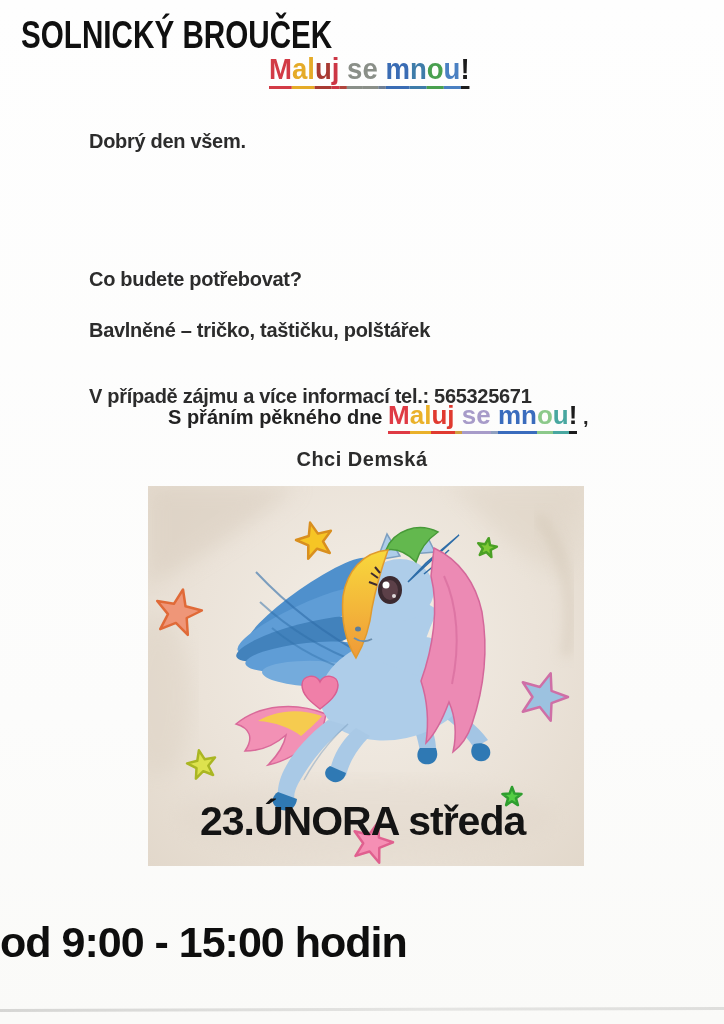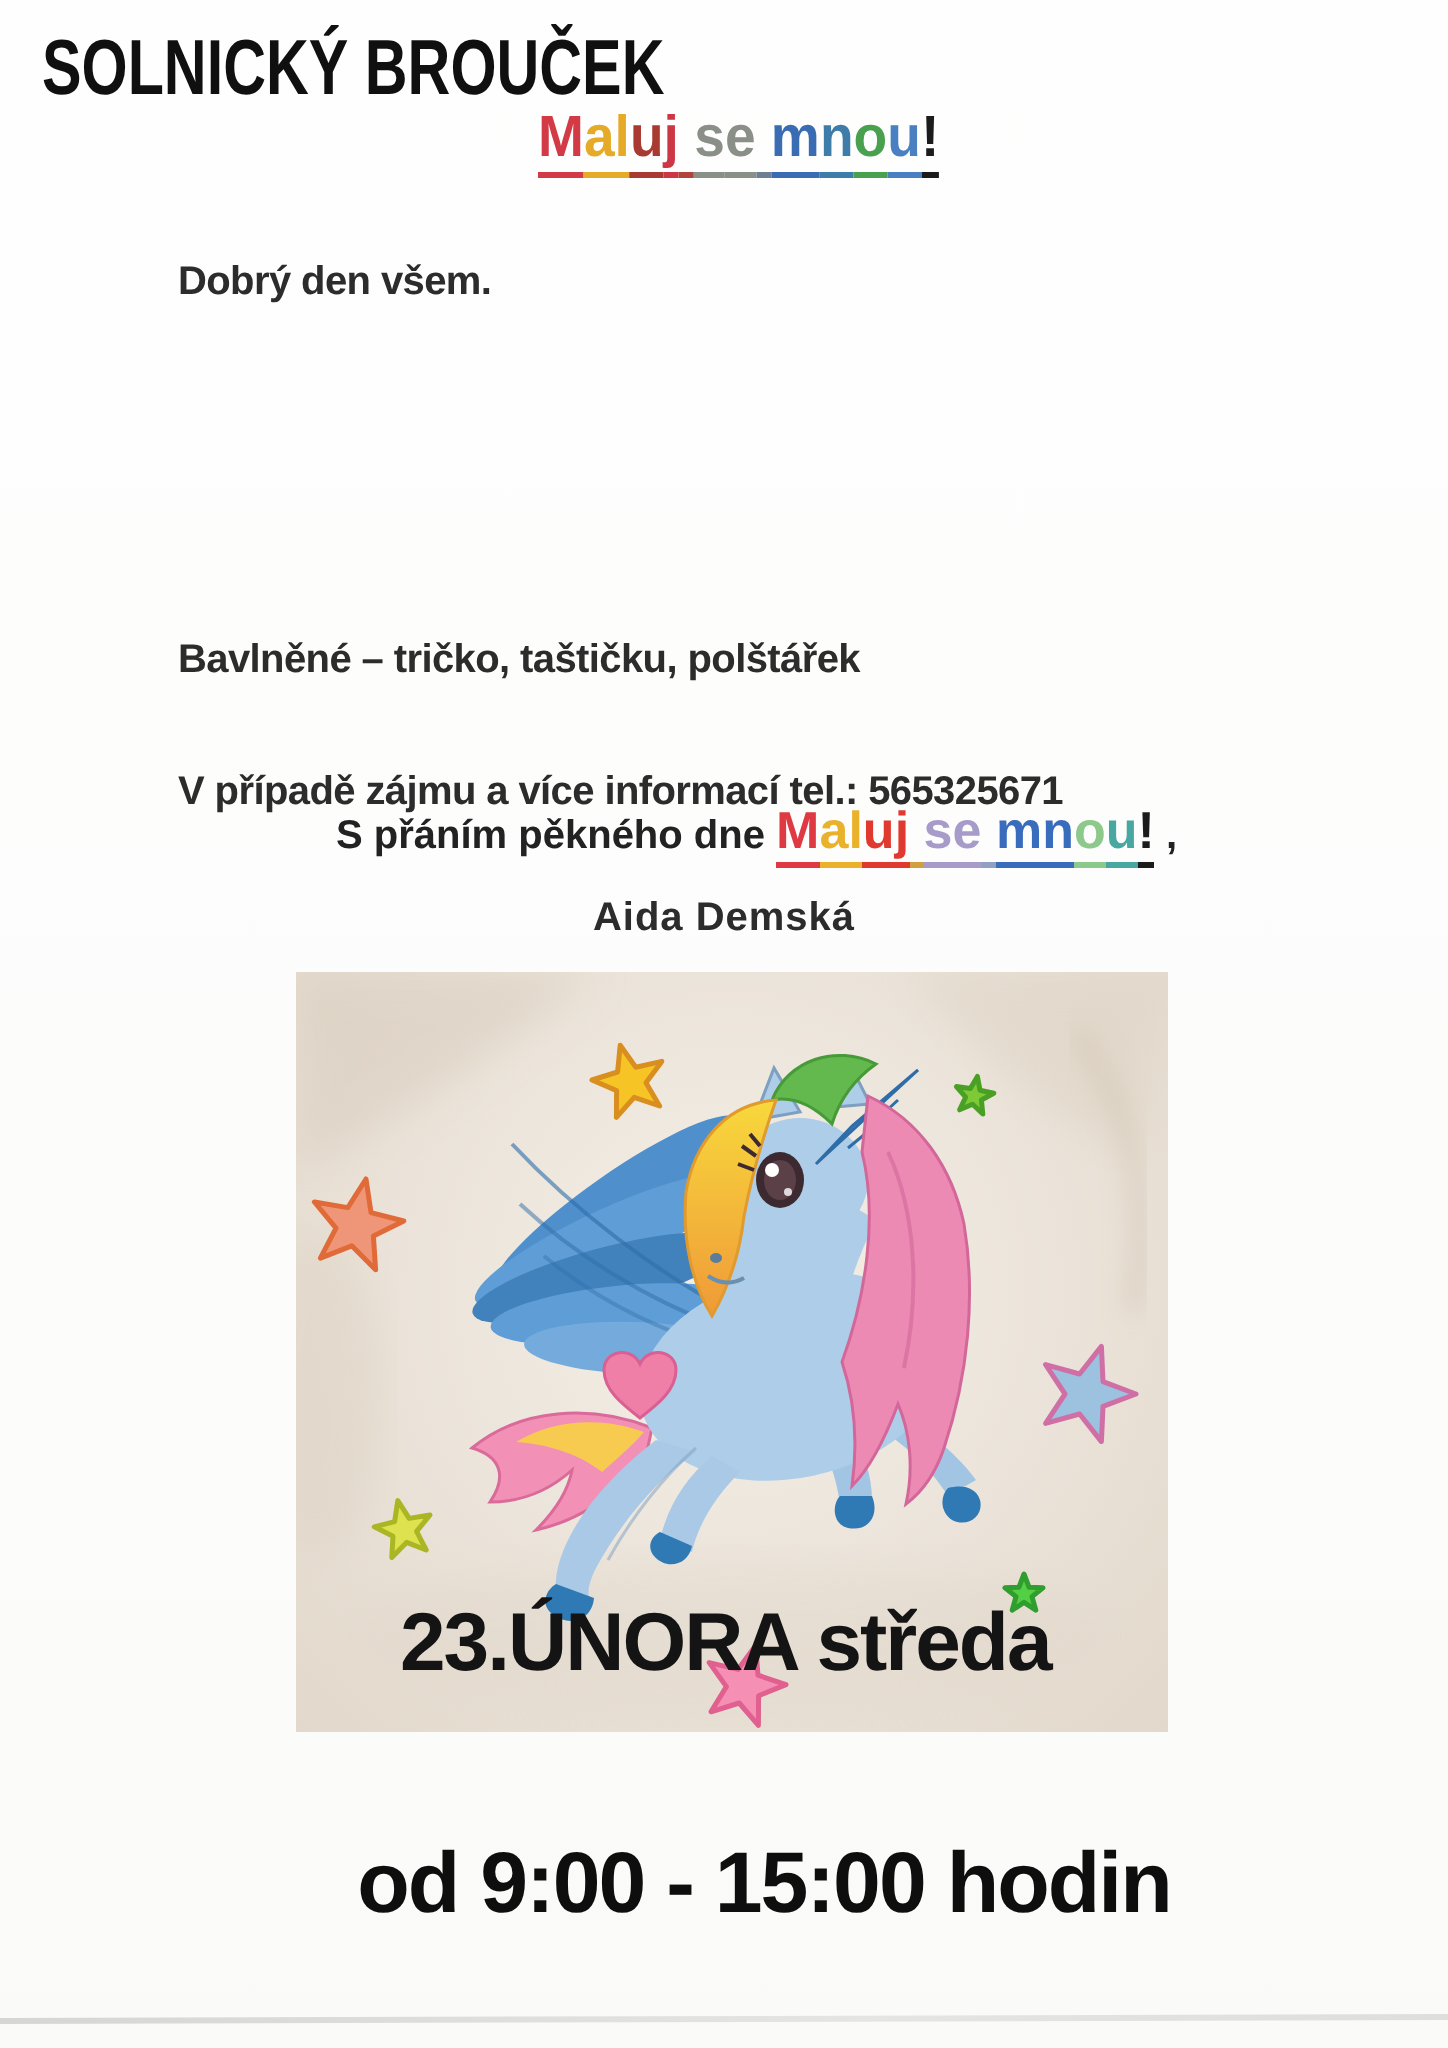--- a/index.html
+++ b/index.html
@@ -54,45 +54,46 @@
     overflow:hidden;
   }
   .photo svg { position:absolute; left:0; top:0; }
   .date-overlay {
     position:absolute; left:52px; top:312px;
     font-size:41px; font-weight:bold; color:#141414;
     letter-spacing:-1px; white-space:nowrap;
   }
   .time {
     position:absolute; left:0; top:918px; width:716px;
-    text-align:center; font-size:43px; font-weight:bold;
-    color:#0e0e0e; letter-spacing:-1px;padding-left:48px;
+    font-size:43px; font-weight:bold;
+    color:#0e0e0e; letter-spacing:-1px;
   }
   .scan-edge {
     position:absolute; left:0; top:1008px; width:724px; height:3px;
     background:linear-gradient(90deg,#c2c2c0 0%,#d9d9d7 60%,#cfcfcd 100%);
     opacity:0.65; transform:rotate(-0.15deg);
   }
 </style>
 </head>
 <body>
 
 <div class="page">
 
   <h1 class="title">SOLNICKÝ BROUČEK</h1>
 
   <div class="slogan"><span style="color: rgb(210, 59, 70); border-bottom-color: rgb(210, 59, 70);">M</span><span style="color: rgb(229, 171, 40); border-bottom-color: rgb(229, 171, 40);">a</span><span style="color: rgb(229, 171, 40); border-bottom-color: rgb(229, 171, 40);">l</span><span style="color: rgb(168, 58, 50); border-bottom-color: rgb(168, 58, 50);">u</span><span style="color: rgb(204, 54, 69); border-bottom-color: rgb(204, 54, 69);">j</span><span style="color: rgb(176, 68, 60); border-bottom-color: rgb(176, 68, 60);">&nbsp;</span><span style="color: rgb(138, 143, 136); border-bottom-color: rgb(138, 143, 136);">s</span><span style="color: rgb(138, 143, 136); border-bottom-color: rgb(138, 143, 136);">e</span><span style="color: rgb(111, 127, 147); border-bottom-color: rgb(111, 127, 147);">&nbsp;</span><span style="color: rgb(58, 108, 180); border-bottom-color: rgb(58, 108, 180);">m</span><span style="color: rgb(62, 124, 169); border-bottom-color: rgb(62, 124, 169);">n</span><span style="color: rgb(73, 160, 79); border-bottom-color: rgb(73, 160, 79);">o</span><span style="color: rgb(74, 128, 194); border-bottom-color: rgb(74, 128, 194);">u</span><span style="color: rgb(28, 28, 28); border-bottom-color: rgb(28, 28, 28);">!</span></div>
 
   <p class="para p1">Dobrý den všem.</p>
+  <p class="para p3">Co budete potřebovat?</p>
   <p class="para p4">Bavlněné – tričko, taštičku, polštářek</p>
   <p class="para p6">V případě zájmu a více informací tel.: 565325671</p>
 
   <div class="signoff-line"><span>S přáním pěkného dne </span><span class="signoff-rainbow"><span style="color: rgb(223, 58, 68); border-bottom-color: rgb(223, 58, 68);">M</span><span style="color: rgb(234, 177, 42); border-bottom-color: rgb(234, 177, 42);">a</span><span style="color: rgb(234, 177, 42); border-bottom-color: rgb(234, 177, 42);">l</span><span style="color: rgb(224, 58, 48); border-bottom-color: rgb(224, 58, 48);">u</span><span style="color: rgb(224, 58, 48); border-bottom-color: rgb(224, 58, 48);">j</span><span style="color: rgb(208, 160, 64); border-bottom-color: rgb(208, 160, 64);">&nbsp;</span><span style="color: rgb(167, 155, 201); border-bottom-color: rgb(167, 155, 201);">s</span><span style="color: rgb(167, 155, 201); border-bottom-color: rgb(167, 155, 201);">e</span><span style="color: rgb(143, 160, 192); border-bottom-color: rgb(143, 160, 192);">&nbsp;</span><span style="color: rgb(58, 108, 189); border-bottom-color: rgb(58, 108, 189);">m</span><span style="color: rgb(58, 108, 189); border-bottom-color: rgb(58, 108, 189);">n</span><span style="color: rgb(140, 201, 138); border-bottom-color: rgb(140, 201, 138);">o</span><span style="color: rgb(72, 167, 160); border-bottom-color: rgb(72, 167, 160);">u</span><span style="color: rgb(28, 28, 28); border-bottom-color: rgb(28, 28, 28);">!</span></span><span> ,</span></div>
 
-  <div class="author">Aida Demská</div>
+  <div class="author">Chci Demská</div>
 
   <div class="photo">
     <svg width="436" height="380" viewBox="0 0 436 380">
       <defs>
         <filter id="blur6">
             <feGaussianBlur stdDeviation="6"></feGaussianBlur>
           </filter>
         <filter id="blur10">
             <feGaussianBlur stdDeviation="10"></feGaussianBlur>
           </filter>

